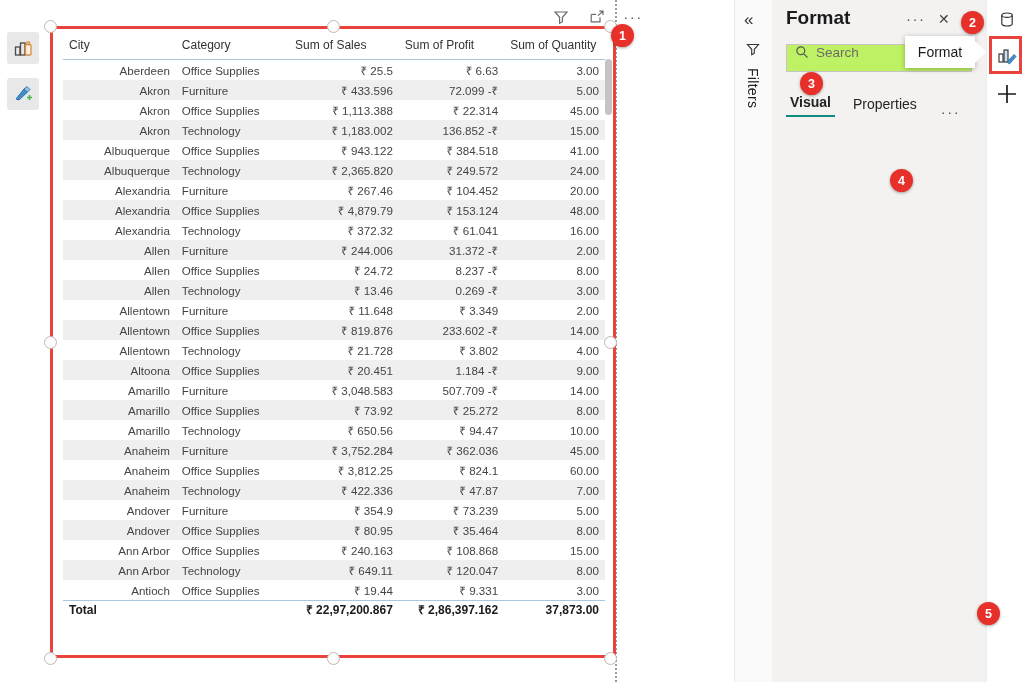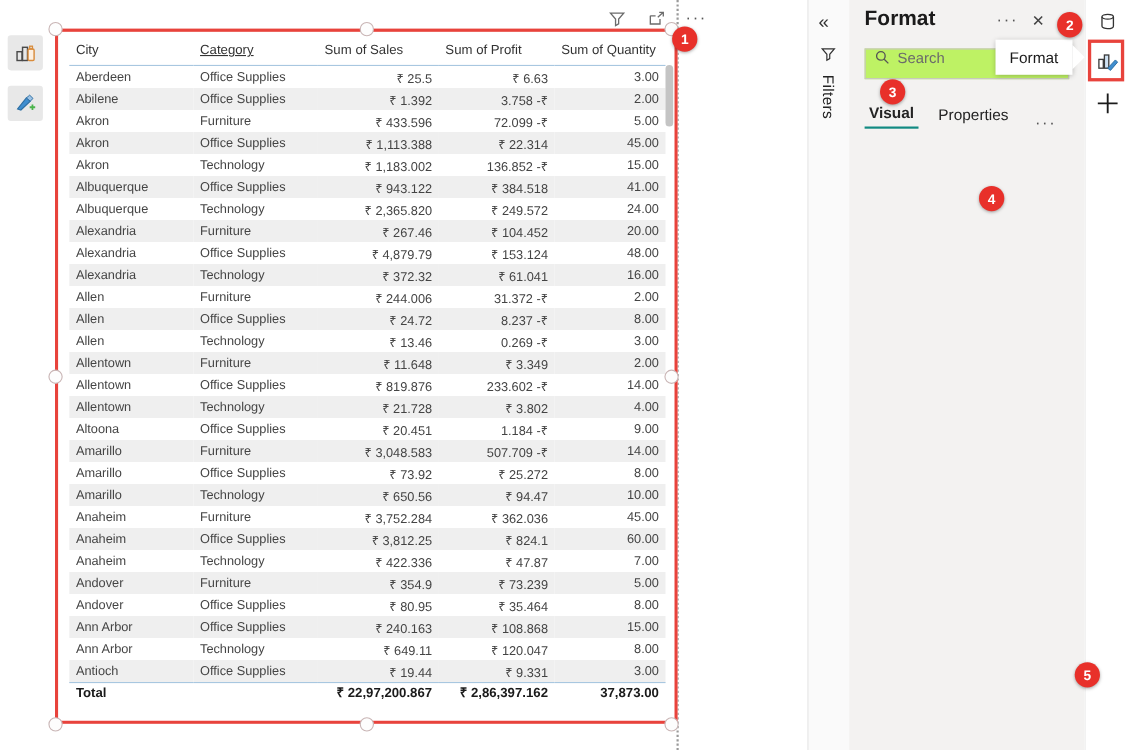--- a/index.html
+++ b/index.html
@@ -50,24 +50,24 @@
   .tbl-inner { position:absolute; left:10px; right:8px; top:4px; bottom:0; }
   table.grid { width:100%; border-collapse:collapse; font-size:11.6px; color:#444; }
   table.grid th {
     font-weight:400; color:#333; font-size:12px;
     padding:5px 6px 7px 6px; text-align:left; vertical-align:bottom;
     border-bottom:1.5px solid #a8c7e0; background:#fff;
   }
   table.grid td { padding:2.5px 6px; height:20px; white-space:nowrap; }
   table.grid tbody tr:nth-child(even) { background:#efefef; }
   table.grid tbody tr:nth-child(odd) { background:#ffffff; }
-  td.c-city { width:120px; }
+  td.c-city { text-align:right; width:120px; }
   td.c-cat  { text-align:left;  width:118px; }
   td.c-num  { text-align:right; }
-  th.h-city { width:120px; } th.h-cat { width:118px;text-decoration:underline; }
+  th.h-city { width:120px; } th.h-cat { width:118px; }
   th.h-num { text-align:left; }
   .num-sales { width:112px; } .num-profit { width:108px; } .num-qty { width:108px; }
 
   tr.total-row td {
     font-weight:bold; color:#1a1a1a; font-size:12px;
     border-top:1.5px solid #a8c7e0; padding-top:0; background:#fff;
   }
   tr.total-row td.c-city { text-align:left; }
 
   
@@ -190,27 +190,20 @@
                 <th class="h-num num-qty">Sum of Quantity</th>
               </tr>
             </thead>
             <tbody>
                 <tr>
                   <td class="c-city">Aberdeen</td>
                   <td class="c-cat">Office Supplies</td>
                   <td class="c-num">₹ 25.5</td>
                   <td class="c-num">₹ 6.63</td>
                   <td class="c-num">3.00</td>
-                </tr>
-                <tr>
-                  <td class="c-city">Abilene</td>
-                  <td class="c-cat">Office Supplies</td>
-                  <td class="c-num">₹ 1.392</td>
-                  <td class="c-num">3.758 -₹</td>
-                  <td class="c-num">2.00</td>
                 </tr>
                 <tr>
                   <td class="c-city">Akron</td>
                   <td class="c-cat">Furniture</td>
                   <td class="c-num">₹ 433.596</td>
                   <td class="c-num">72.099 -₹</td>
                   <td class="c-num">5.00</td>
                 </tr>
                 <tr>
                   <td class="c-city">Akron</td>

